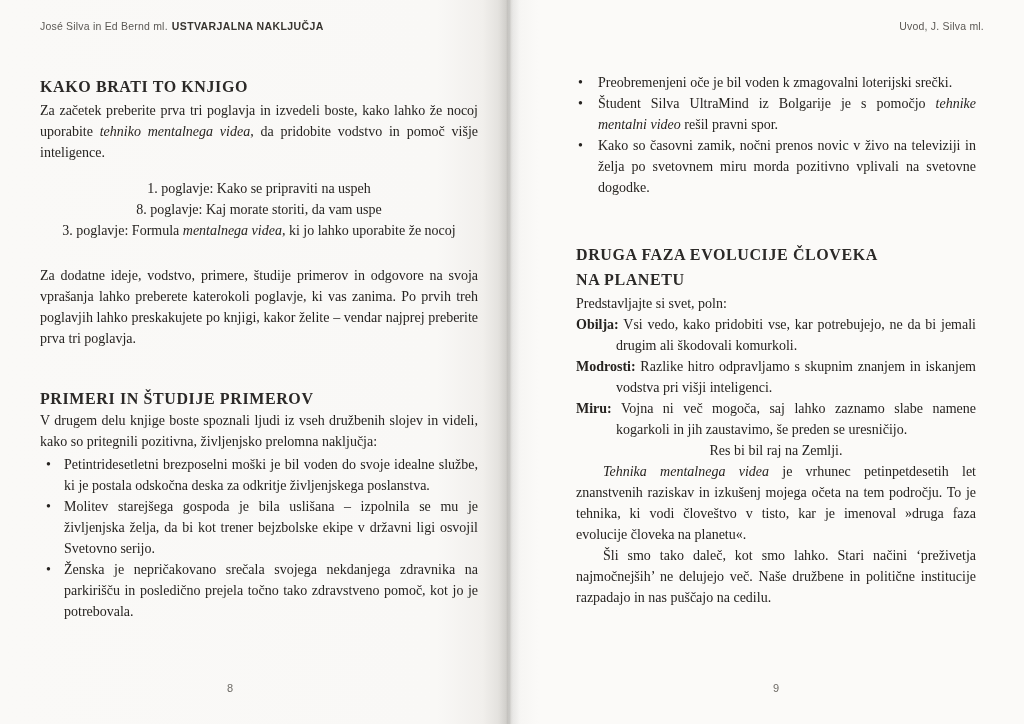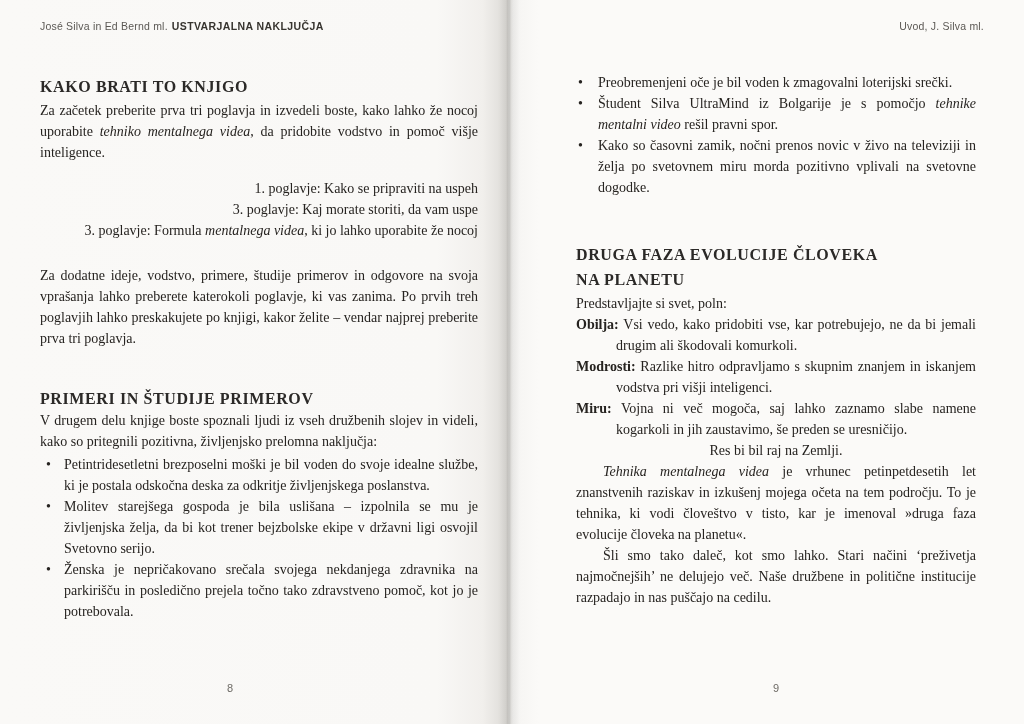--- a/index.html
+++ b/index.html
@@ -46,21 +46,21 @@
   .bookhead {
     font-family:Liberation Serif, serif;
     font-weight:bold; font-size:16px; line-height:22px;
     letter-spacing:0.6px; color:#2b2927;
     text-align:left; margin:0;
   }
   #examples-heading { margin-top:39px; }
 
   p { margin:0; }
   .intro-para { margin-top:2px; }
-  .chapter-list { margin-top:15px; text-align:right; list-style:none; padding:0; }
+  .chapter-list { margin-top:15px; text-align:center; list-style:none; padding:0; }
   .chapter-list li { line-height:21px; }
   .more-para { margin-top:24px; }
   .examples-intro { margin-top:0; }
 
   ul.bullets { list-style:none; margin:2px 0 0 0; padding:0; }
   ul.bullets li { position:relative; padding-left:24px; text-align:justify; }
   ul.bullets li::before {
     content:"\2022"; position:absolute; left:6px; top:0;
     font-size:14px; color:#262320;
   }
@@ -104,21 +104,21 @@
     <div class="rh rh-left">
       <span>José Silva in Ed Bernd ml.</span><span class="rh-title">USTVARJALNA NAKLJUČJA</span>
     </div>
 
     <div class="col col-left">
       <h2 class="bookhead">KAKO BRATI TO KNJIGO</h2>
       <p class="intro-para">Za začetek preberite prva tri poglavja in izvedeli boste, kako lahko že nocoj uporabite <i>tehniko mentalnega videa</i>, da pridobite vodstvo in pomoč višje inteligence.</p>
 
       <ul class="chapter-list">
         <li>1. poglavje: Kako se pripraviti na uspeh</li>
-        <li>3. poglavje: Kaj morate storiti, da vam uspe</li>
+        <li>8. poglavje: Kaj morate storiti, da vam uspe</li>
         <li>3. poglavje: Formula <i>mentalnega videa</i>, ki jo lahko uporabite že nocoj</li>
       </ul>
 
       <p class="more-para">Za dodatne ideje, vodstvo, primere, študije primerov in odgovore na svoja vprašanja lahko preberete katerokoli poglavje, ki vas zanima. Po prvih treh poglavjih lahko preskakujete po knjigi, kakor želite – vendar najprej preberite prva tri poglavja.</p>
 
       <h2 class="bookhead" id="examples-heading">PRIMERI IN ŠTUDIJE PRIMEROV</h2>
       <p class="examples-intro">V drugem delu knjige boste spoznali ljudi iz vseh družbenih slojev in videli, kako so pritegnili pozitivna, življenjsko prelomna naključja:</p>
 
       <ul class="bullets">
         <li>Petintridesetletni brezposelni moški je bil voden do svoje idealne službe, ki je postala odskočna deska za odkritje življenjskega poslanstva.</li>

